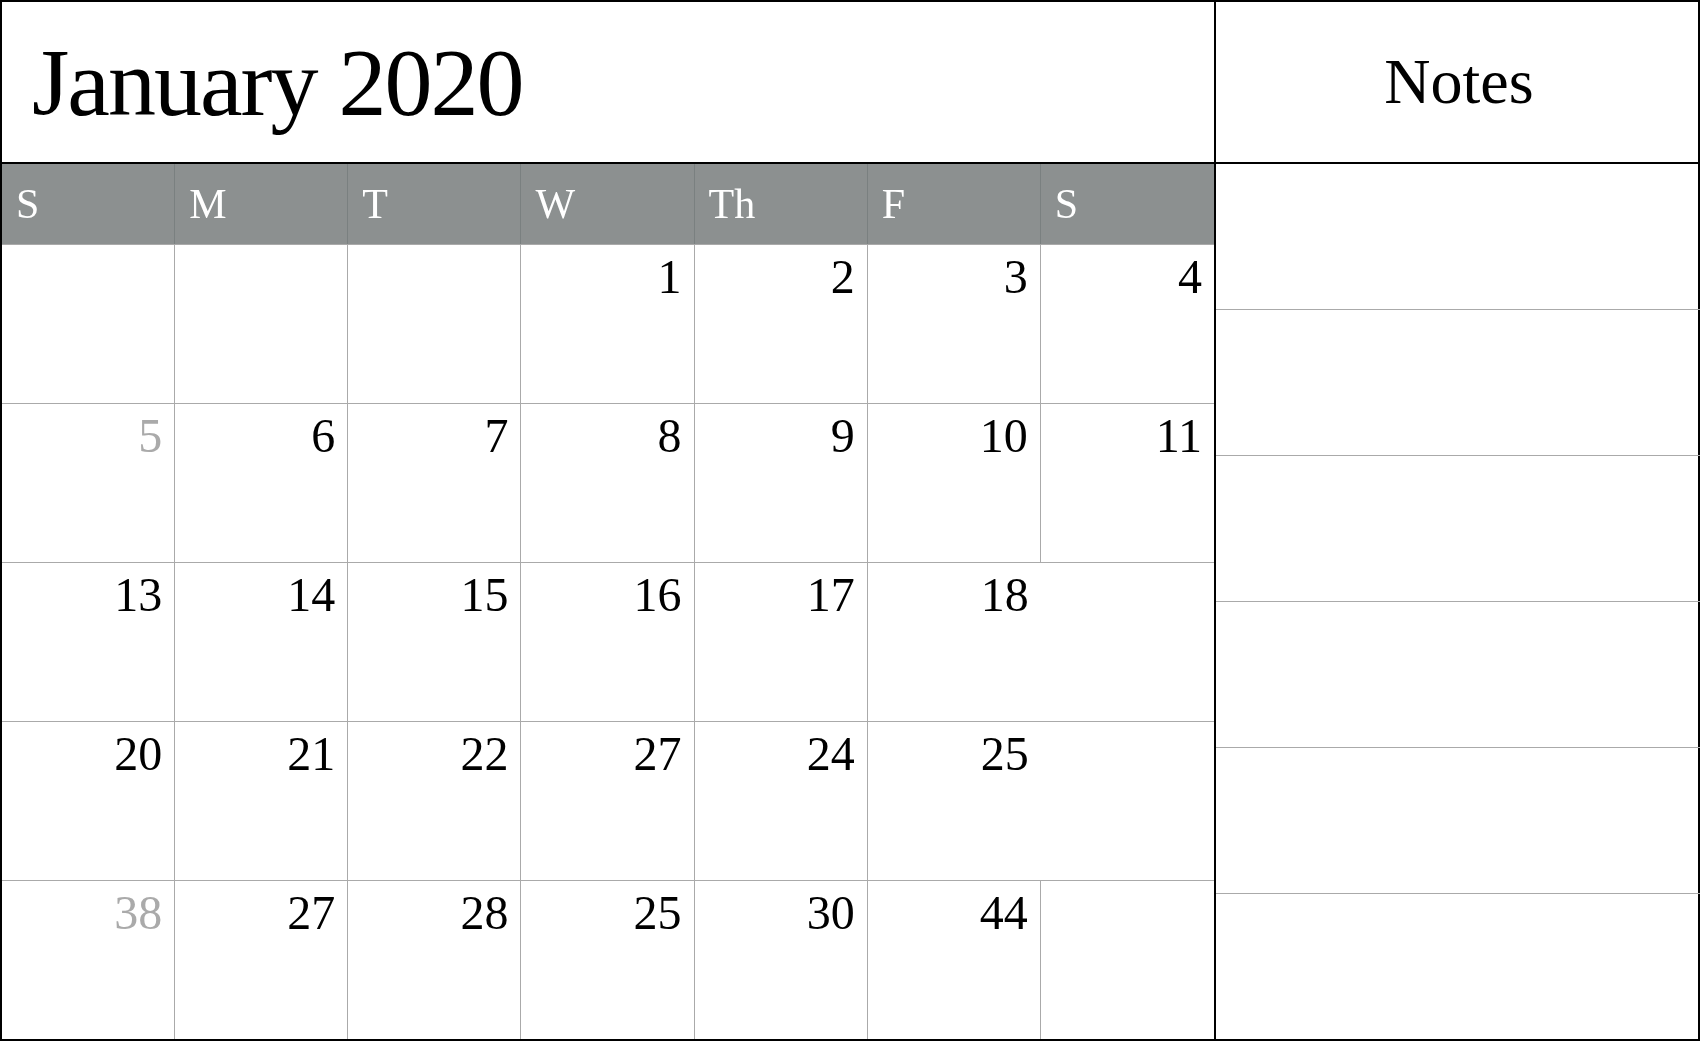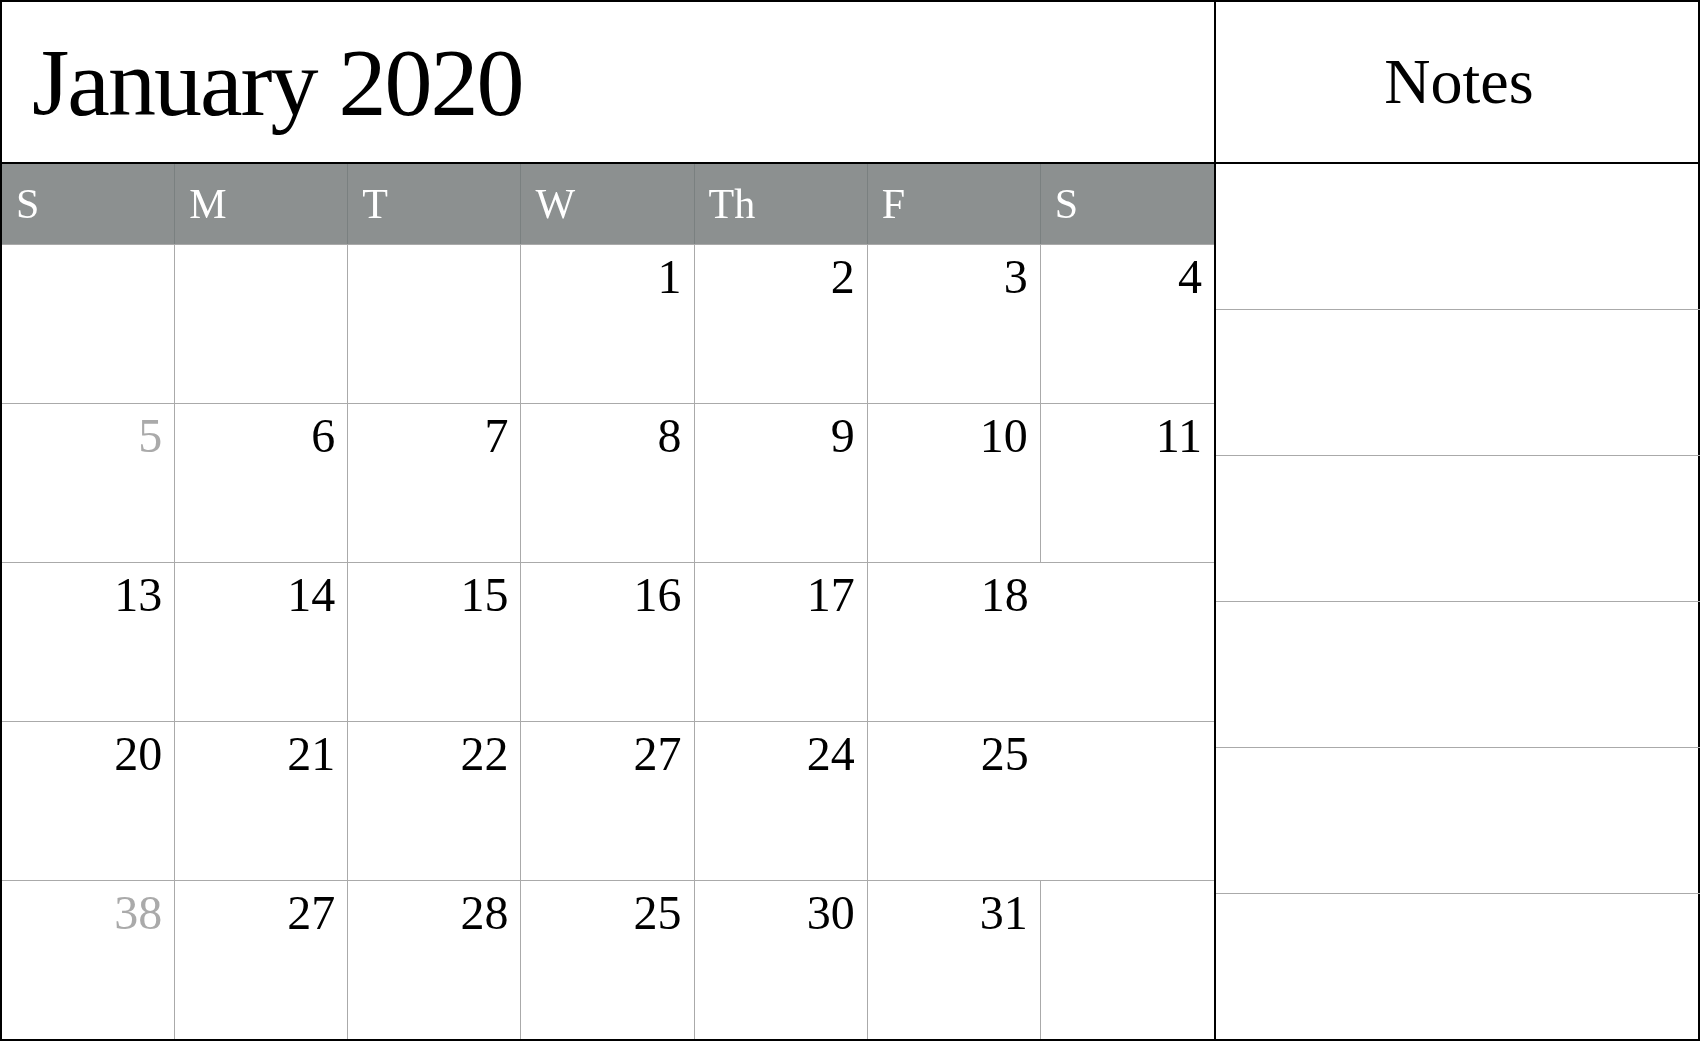--- a/index.html
+++ b/index.html
@@ -253,21 +253,21 @@
           <div class="calendar-cell">
             <span class="cell-number">28</span>
           </div>
           <div class="calendar-cell">
             <span class="cell-number">25</span>
           </div>
           <div class="calendar-cell">
             <span class="cell-number">30</span>
           </div>
           <div class="calendar-cell">
-            <span class="cell-number">31</span>
+            <span class="cell-number">44</span>
           </div>
           <div class="calendar-cell"></div>
         </div>
       </div>
 
   </div>
 
   <div class="notes-panel">
     <div class="notes-header">
       <span class="notes-title">Notes</span>

